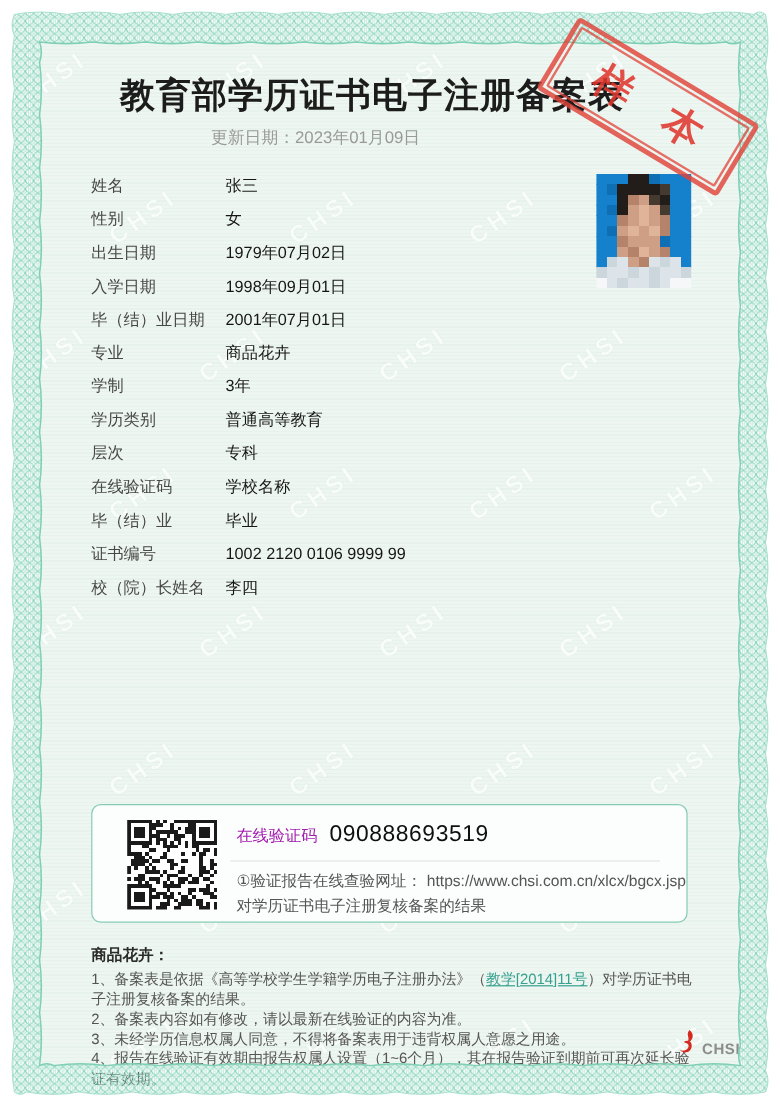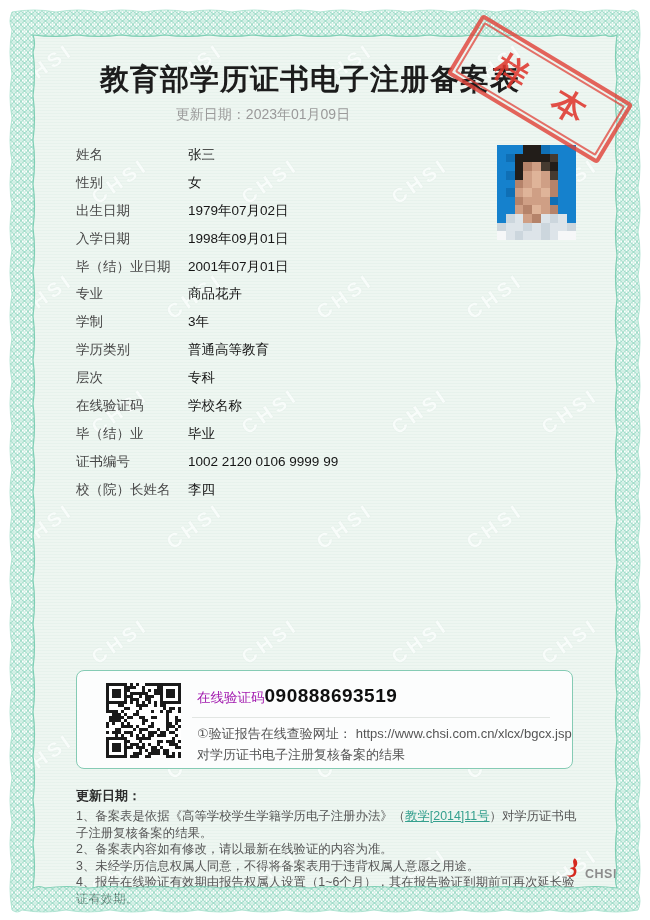--- a/index.html
+++ b/index.html
@@ -44,21 +44,21 @@
   
   .photo{position:absolute;left:497px;top:145px;width:79px;height:95px;z-index:2;}
   .photo svg{display:block;}
 
   
   .verify-panel{position:absolute;left:76px;top:670px;width:497px;height:99px;
     background:#fcfdfd;border:1.5px solid #85cbb4;border-radius:8px;z-index:2;box-sizing:border-box;}
   .qr{position:absolute;left:29px;top:12px;width:75px;height:75px;background:#ffffff;}
   .code-row{position:absolute;left:120px;top:14px;display:flex;align-items:baseline;}
   .code-label{font-size:13.5px;color:#a21caf;}
-  .code-value{font-size:19px;font-weight:bold;color:#0f0f0f;margin-left:0;letter-spacing:0.5px;}
+  .code-value{font-size:19px;font-weight:normal;color:#0f0f0f;margin-left:10px;letter-spacing:0.5px;}
   .v-divider{position:absolute;left:115px;right:22px;top:46px;height:1px;background:#e2e6e3;}
   .v-line1{position:absolute;left:120px;top:54px;font-size:13px;color:#555555;}
   .v-line1 .url{color:#555555;margin-left:4px;}
   .v-line2{position:absolute;left:120px;top:75px;font-size:13px;color:#555555;}
 
   
   .notes{position:absolute;left:76px;top:787px;width:503px;z-index:2;}
   .notes-title{font-size:13px;font-weight:bold;color:#2b2b2b;margin-bottom:3px;}
   .note-line{font-size:12.4px;color:#555555;line-height:16.5px;}
   .note-link{color:#35a08e;text-decoration:underline;cursor:pointer;}
@@ -616,21 +616,21 @@
       <span class="code-value">090888693519</span>
     </div>
     <div class="v-divider"></div>
     <div class="v-line1">
       <span>①验证报告在线查验网址：</span><span class="url">https://www.chsi.com.cn/xlcx/bgcx.jsp</span>
     </div>
     <div class="v-line2">对学历证书电子注册复核备案的结果</div>
   </div>
 
   <div class="notes">
-    <div class="notes-title">更新日期：</div>
+    <div class="notes-title">商品花卉：</div>
     <div>
         <div class="note-line">1、备案表是依据《高等学校学生学籍学历电子注册办法》（<span class="note-link">教学[2014]11号</span>）对学历证书电子注册复核备案的结果。</div>
         <div class="note-line">2、备案表内容如有修改，请以最新在线验证的内容为准。</div>
         <div class="note-line">3、未经学历信息权属人同意，不得将备案表用于违背权属人意愿之用途。</div>
         <div class="note-line">4、报告在线验证有效期由报告权属人设置（1~6个月），其在报告验证到期前可再次延长验证有效期。</div>
       </div>
   </div>
 
   <div class="chsi-logo">
     <svg width="20" height="26" viewBox="0 0 24 30">

